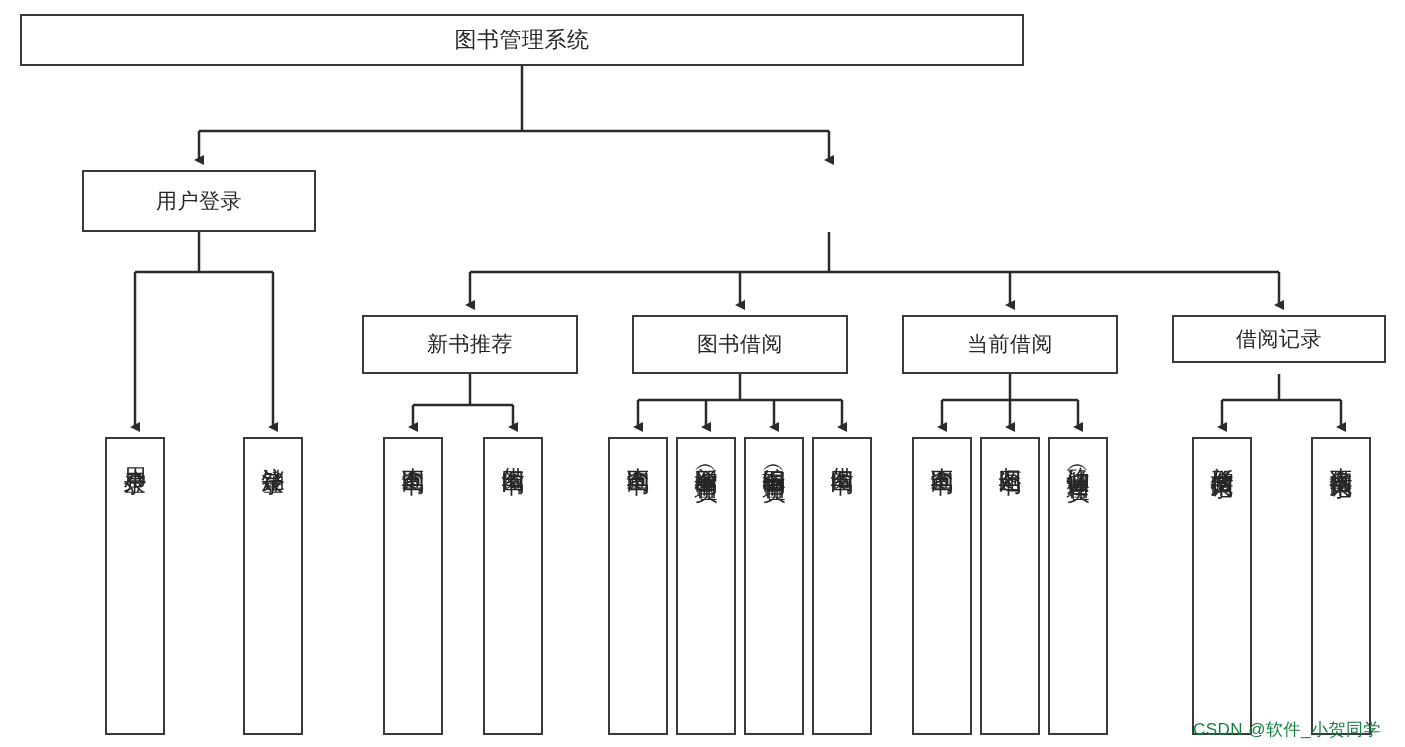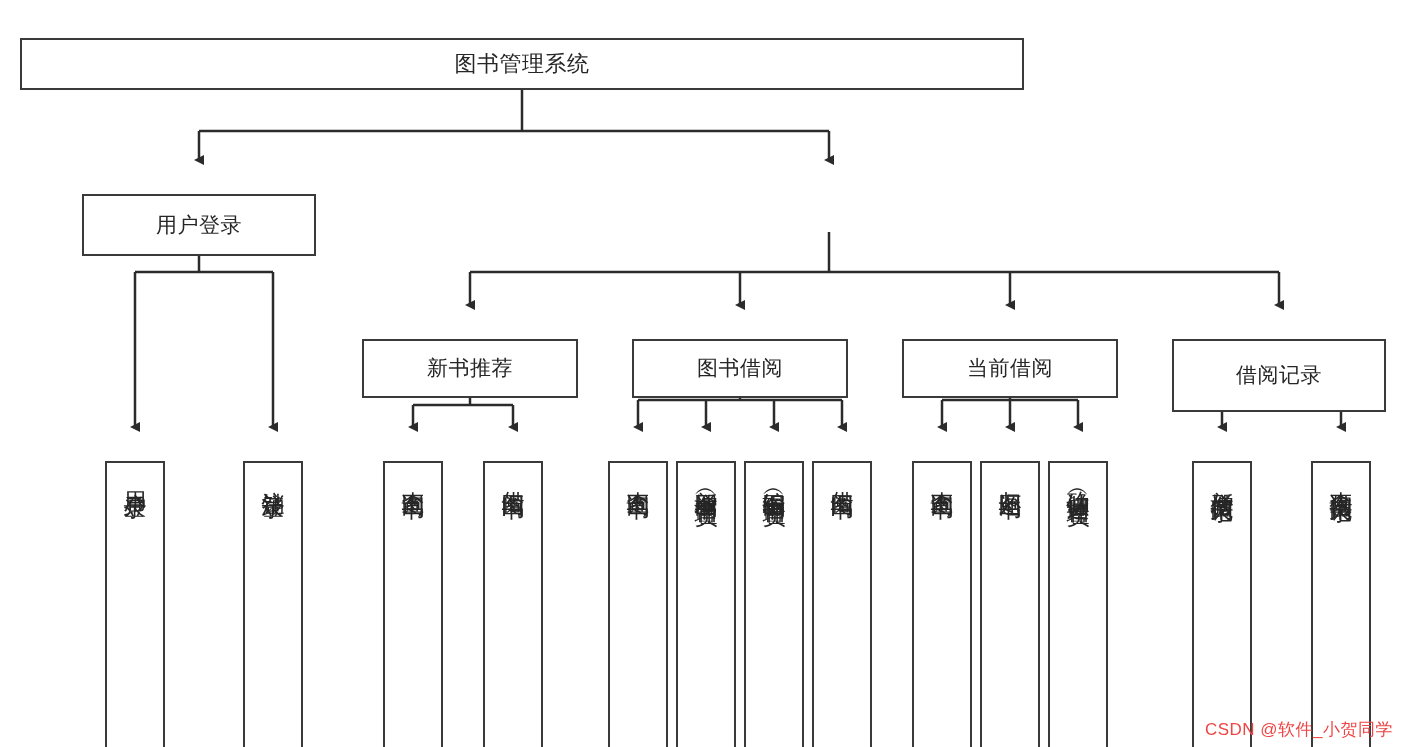--- a/index.html
+++ b/index.html
@@ -29,21 +29,20 @@
   .node {
     position: absolute;
     box-sizing: border-box;
     background: #ffffff;
     border: 2px solid #3a3a3a;
     display: flex;
     align-items: center;
     justify-content: center;
     color: #262626;
     z-index: 2;
-    margin-top: 24px;
   }
   .node-label {
     display: block;
     text-align: center;
     line-height: 1.15;
     letter-spacing: 0.5px;
   }
   
   .node.horiz .node-label {
     font-size: 21px;
@@ -61,24 +60,24 @@
   .node.vert .node-label {
     writing-mode: vertical-rl;
     text-orientation: upright;
     font-size: 23px;
     line-height: 1.0;
     letter-spacing: 2px;
     white-space: nowrap;
   }
   .watermark {
     position: absolute;
-    right: 12px;
+    right: 24px;
     bottom: 6px;
     font-size: 17px;
-    color: #ef4444;
+    color: #15803d;
     white-space: nowrap;
     z-index: 3;
     letter-spacing: 0.5px;
   }
 </style>
 </head>
 <body>
 
 <div id="diagram">
 
@@ -143,21 +142,21 @@
 
   <div class="node horiz" style="left:362px; top:315px; width:216px; height:59px;">
     <span class="node-label">新书推荐</span>
   </div>
   <div class="node horiz" style="left:902px; top:315px; width:216px; height:59px;">
     <span class="node-label">当前借阅</span>
   </div>
   <div class="node horiz" style="left:632px; top:315px; width:216px; height:59px;">
     <span class="node-label">图书借阅</span>
   </div>
-  <div class="node horiz" style="left:1172px; top:315px; width:214px; height:73px;">
+  <div class="node horiz" style="left:1172px; top:315px; width:214px; height:48px;">
     <span class="node-label">借阅记录</span>
   </div>
 
   <div class="node vert" style="left:105px; top:437px; width:60px; height:298px;">
     <span class="node-label">用户登录</span>
   </div>
   <div class="node vert" style="left:243px; top:437px; width:60px; height:298px;">
     <span class="node-label">注销登录</span>
   </div>
 

